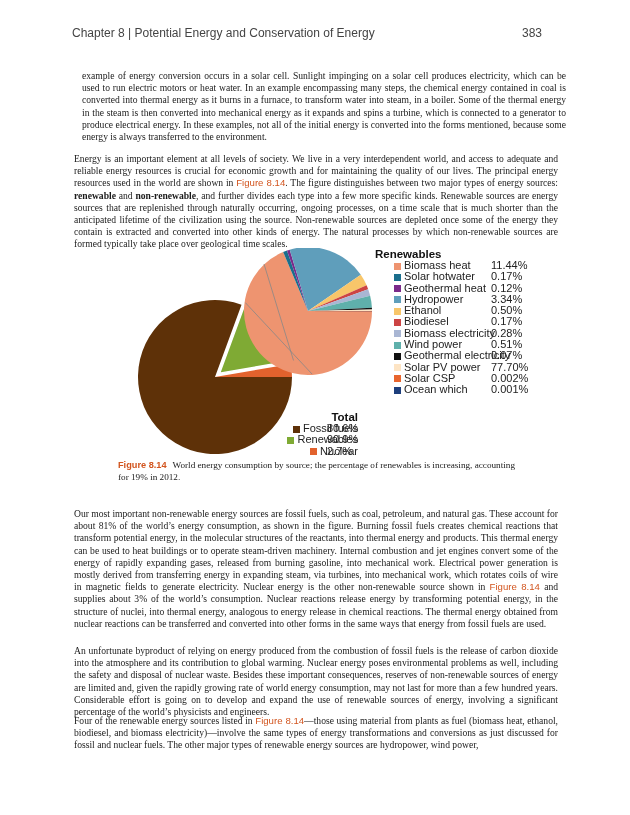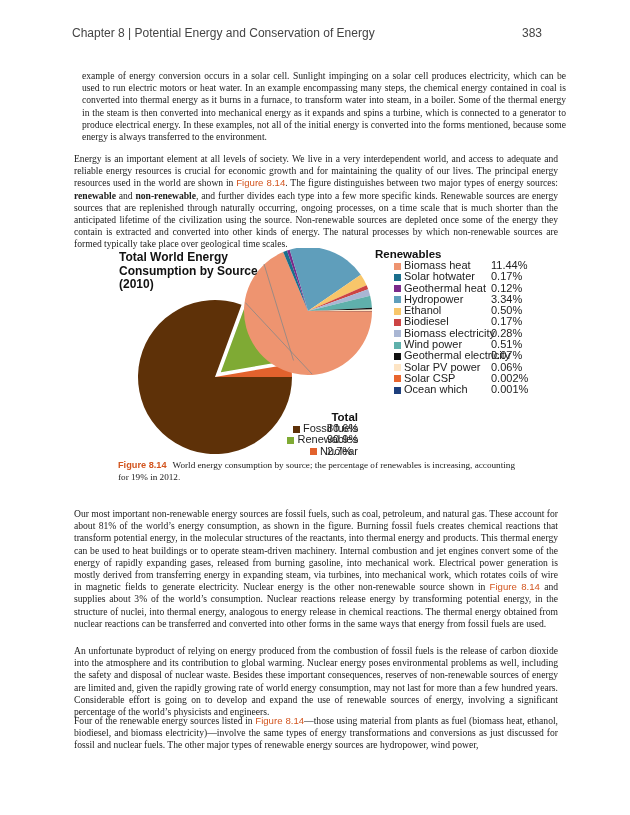--- a/index.html
+++ b/index.html
@@ -77,35 +77,34 @@
       <path d="M198,63 L256.6409544249265,37.36333750010176 A64,64 0 0 1 258.16276494760393,41.17245515731641 Z" fill="#cc4444"></path>
       <path d="M198,63 L258.16276494760393,41.17245515731641 A64,64 0 0 1 260.12803947649456,47.63423575583904 Z" fill="#a9b6d3"></path>
       <path d="M198,63 L260.12803947649456,47.63423575583904 A64,64 0 0 1 261.9195334128948,59.79169074467116 Z" fill="#5fb0ab"></path>
       <path d="M198,63 L261.9195334128948,59.79169074467116 A64,64 0 0 1 261.9819422348146,61.47978032480685 Z" fill="#111111"></path>
       <path d="M198,63 L261.9819422348146,61.47978032480685 A64,64 0 0 1 261.9999590507653,62.92760179309328 Z" fill="#fde4c4"></path>
       <path d="M198,63 L261.9999590507653,62.92760179309328 A64,64 0 0 1 261.99973664383094,63.18360152581551 Z" fill="#e8652e"></path>
       <path d="M198,63 L261.9999954500846,62.97586725978933 A64,64 0 0 1 261.9995799815071,63.23186675198524 Z" fill="#1d3e7c"></path>
       <line x1="183.5343861394893" y1="112.49844277283786" x2="154" y2="16" stroke="#888" stroke-width="0.8"></line>
       <line x1="135.45926074140317" y1="54.75591180225234" x2="202" y2="126" stroke="#888" stroke-width="0.8"></line>
     </svg>
-  <div class="chart-title">Total World Energy Consumption by Source (2010)</div>
 
   <div id="ren-legend">
     <div class="legend-title">Renewables</div>
     <div id="ren-rows">
         <div class="legend-row"><span class="sw" style="background: rgb(238, 148, 112);"></span><span>Biomass heat</span><span class="val">11.44%</span></div>
         <div class="legend-row"><span class="sw" style="background: rgb(26, 110, 140);"></span><span>Solar hotwater</span><span class="val">0.17%</span></div>
         <div class="legend-row"><span class="sw" style="background: rgb(123, 42, 138);"></span><span>Geothermal heat</span><span class="val">0.12%</span></div>
         <div class="legend-row"><span class="sw" style="background: rgb(95, 158, 187);"></span><span>Hydropower</span><span class="val">3.34%</span></div>
         <div class="legend-row"><span class="sw" style="background: rgb(248, 198, 106);"></span><span>Ethanol</span><span class="val">0.50%</span></div>
         <div class="legend-row"><span class="sw" style="background: rgb(204, 68, 68);"></span><span>Biodiesel</span><span class="val">0.17%</span></div>
         <div class="legend-row"><span class="sw" style="background: rgb(169, 182, 211);"></span><span>Biomass electricity</span><span class="val">0.28%</span></div>
         <div class="legend-row"><span class="sw" style="background: rgb(95, 176, 171);"></span><span>Wind power</span><span class="val">0.51%</span></div>
         <div class="legend-row"><span class="sw" style="background: rgb(17, 17, 17);"></span><span>Geothermal electricity</span><span class="val">0.07%</span></div>
-        <div class="legend-row"><span class="sw" style="background: rgb(253, 228, 196);"></span><span>Solar PV power</span><span class="val">0.06%</span></div>
+        <div class="legend-row"><span class="sw" style="background: rgb(253, 228, 196);"></span><span>Solar PV power</span><span class="val">77.70%</span></div>
         <div class="legend-row"><span class="sw" style="background: rgb(232, 101, 46);"></span><span>Solar CSP</span><span class="val">0.002%</span></div>
         <div class="legend-row"><span class="sw" style="background: rgb(29, 62, 124);"></span><span>Ocean which</span><span class="val">0.001%</span></div>
       </div>
   </div>
 
   <div id="tot-legend">
     <div class="legend-title">Total</div>
     <div id="tot-rows">
         <div class="legend-row"><span class="sw" style="background: rgb(94, 49, 8);"></span><span>Fossil fuels</span><span class="val">80.6%</span></div>
         <div class="legend-row"><span class="sw" style="background: rgb(127, 170, 52);"></span><span>Renewables</span><span class="val">90.9%</span></div>

